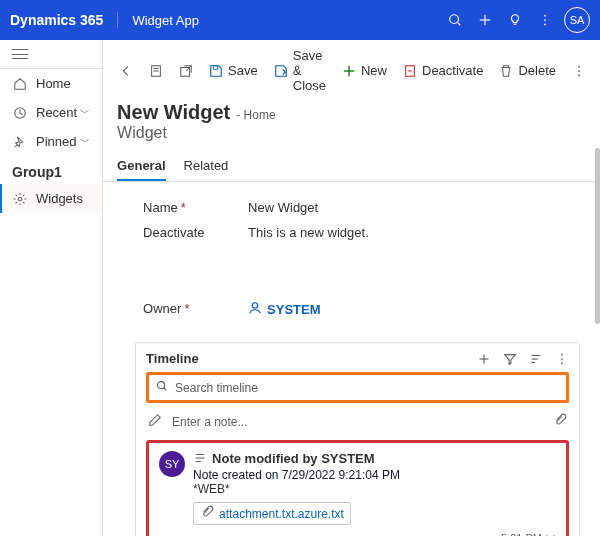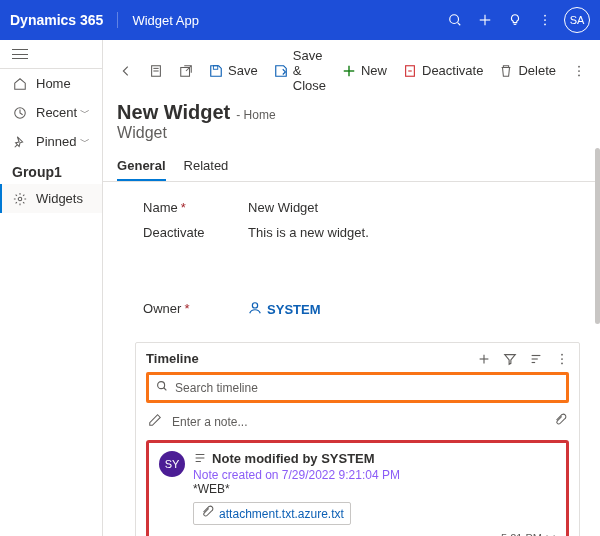--- a/index.html
+++ b/index.html
@@ -47,21 +47,21 @@
   .tl-title { font-size: 13px; font-weight:600; }
   .tl-actions { margin-left:auto; display:flex; gap:12px; color:#605e5c; }
   .tl-actions span { cursor:pointer; display:flex; align-items:center; }
   .tl-search { display:flex; align-items:center; border:3px solid #f97316; padding:4px 6px; font-size:12px; color:#605e5c; margin-bottom:10px; border-radius:2px; gap:6px; }
   .tl-compose { display:flex; align-items:center; font-size:12px; color:#605e5c; margin-bottom:10px; gap:10px; padding: 0 2px; }
   .tl-compose-input { flex:1; }
   .note { border: 3px solid #d13438; border-radius:3px; padding: 8px 10px 8px 10px; display:flex; gap:8px; }
   .note-avatar { width:26px; height:26px; border-radius:50%; background:#4c1d95; color:#fff; font-size:11px; display:flex; align-items:center; justify-content:center; flex-shrink:0; }
   .note-body { flex:1; font-size:12px; }
   .note-title { font-weight:600; font-size:13px; display:flex; gap:5px; }
-  .note-meta { color:#8b5cf6; font-size:12px; }
+  .note-meta { color:#0f172a; font-size:12px; }
   .note-web { color:#323130; font-size:12px; }
   .note-att { display:inline-flex; align-items:center; gap:5px; border:1px solid #c8c6c4; padding:2px 6px; margin-top:6px; border-radius:2px; color:#0d60b5; font-size:12px; }
   .note-foot { display:flex; justify-content:flex-end; align-items:center; gap:4px; color:#605e5c; font-size:11px; margin-top:6px; }
   .scroll-ind { position:absolute; right:0; top:148px; width:5px; height:176px; background:#c8c6c4; border-radius:3px; }
   svg { width: 14px; height: 14px; }
 </style>
 </head>
 <body>
 
 <div class="topbar">

